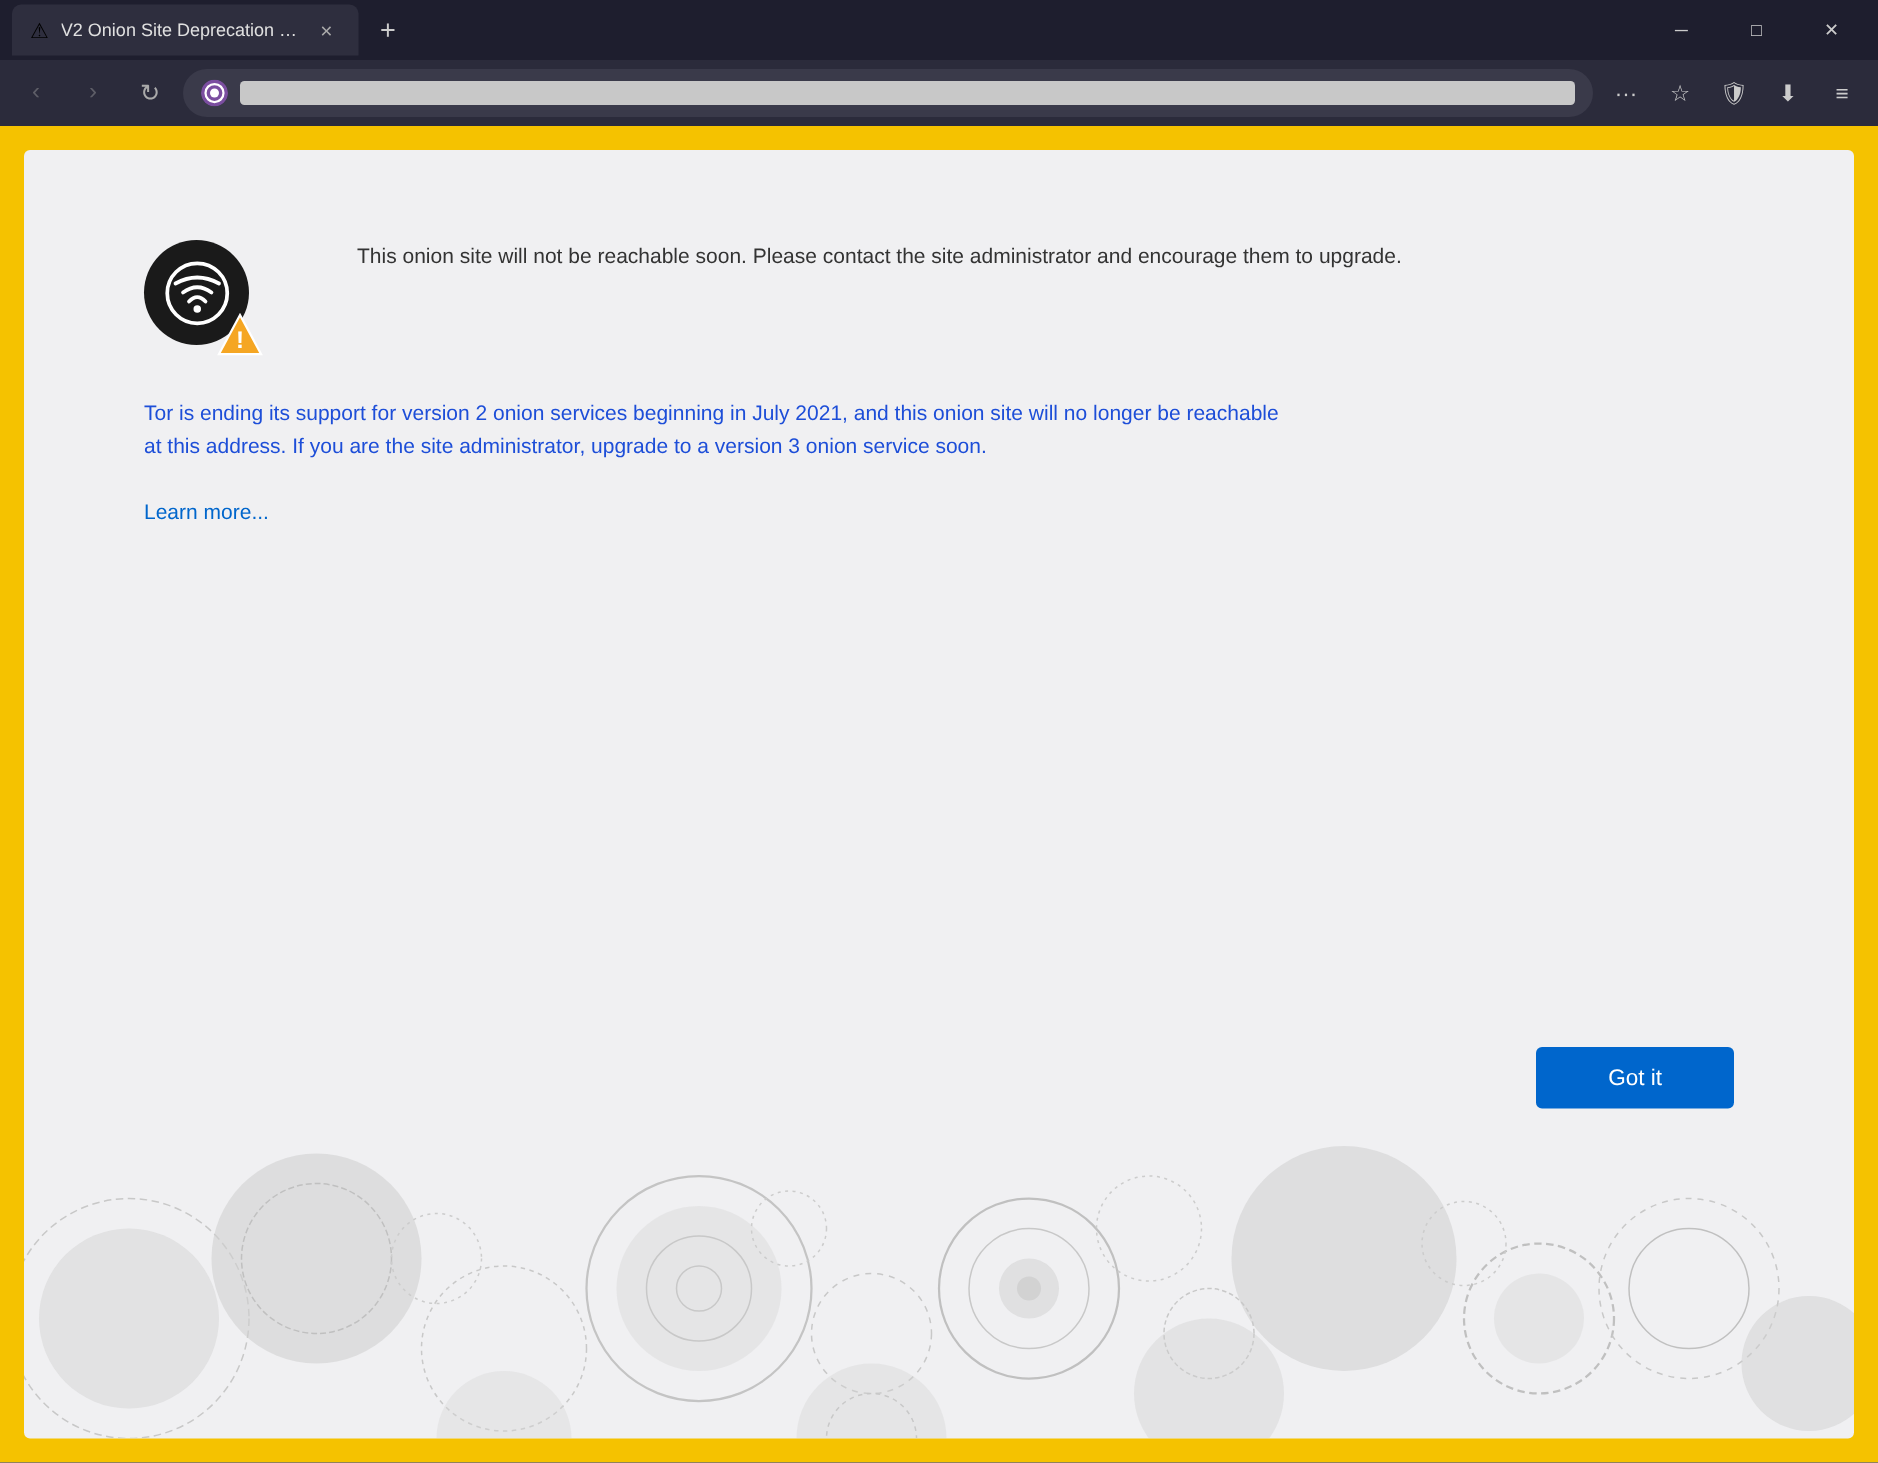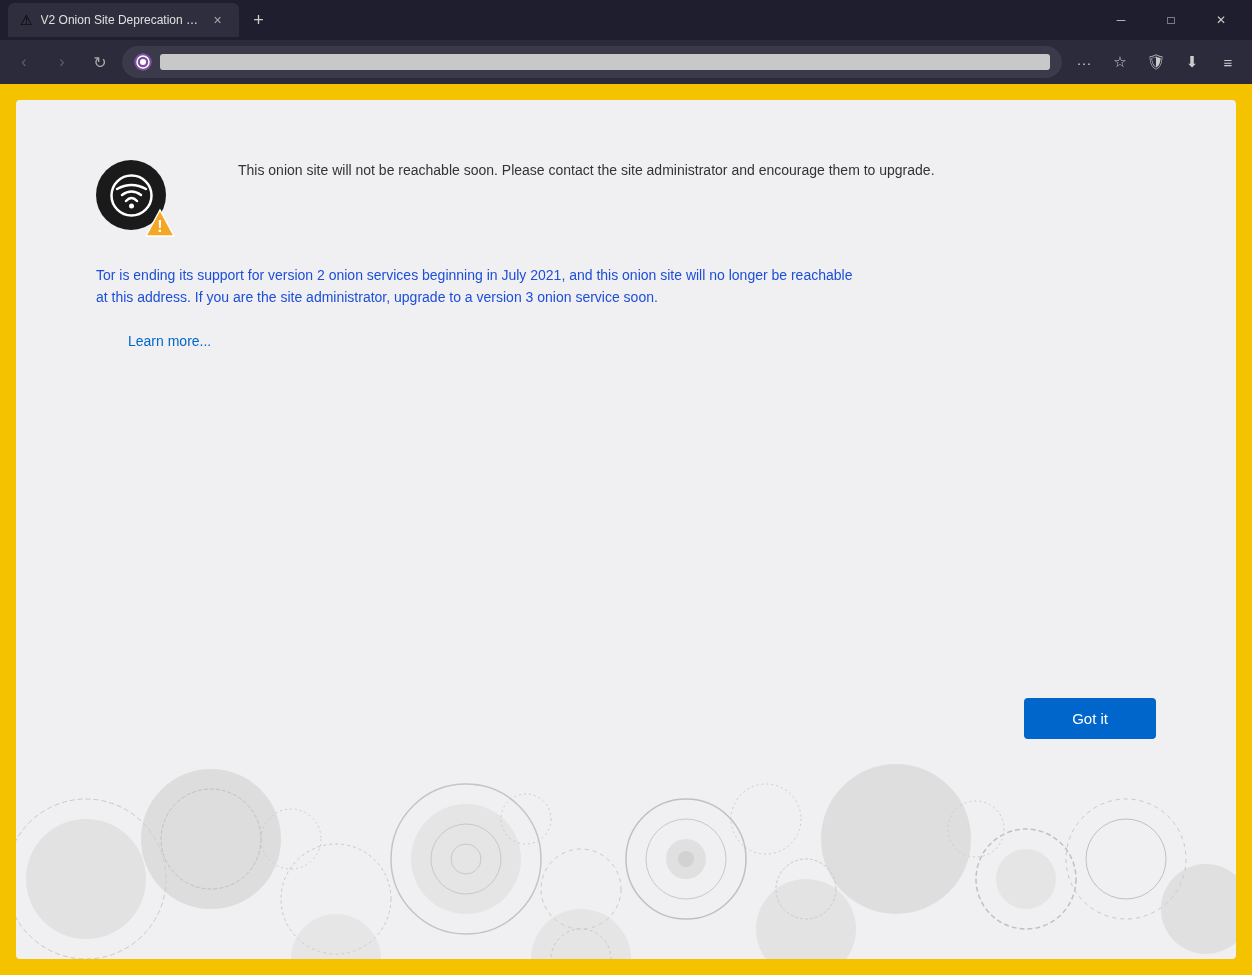--- a/index.html
+++ b/index.html
@@ -245,21 +245,20 @@
       color: #1d4ed8;
       line-height: 1.6;
       max-width: 760px;
     }
 
     .learn-more-link {
       color: #0066cc;
       font-size: 14px;
       cursor: pointer;
       text-decoration: none;
-      margin-left: 32px;
     }
 
     
     .got-it-container {
       display: flex;
       justify-content: flex-end;
       padding-right: 80px;
       padding-bottom: 20px;
     }
 

